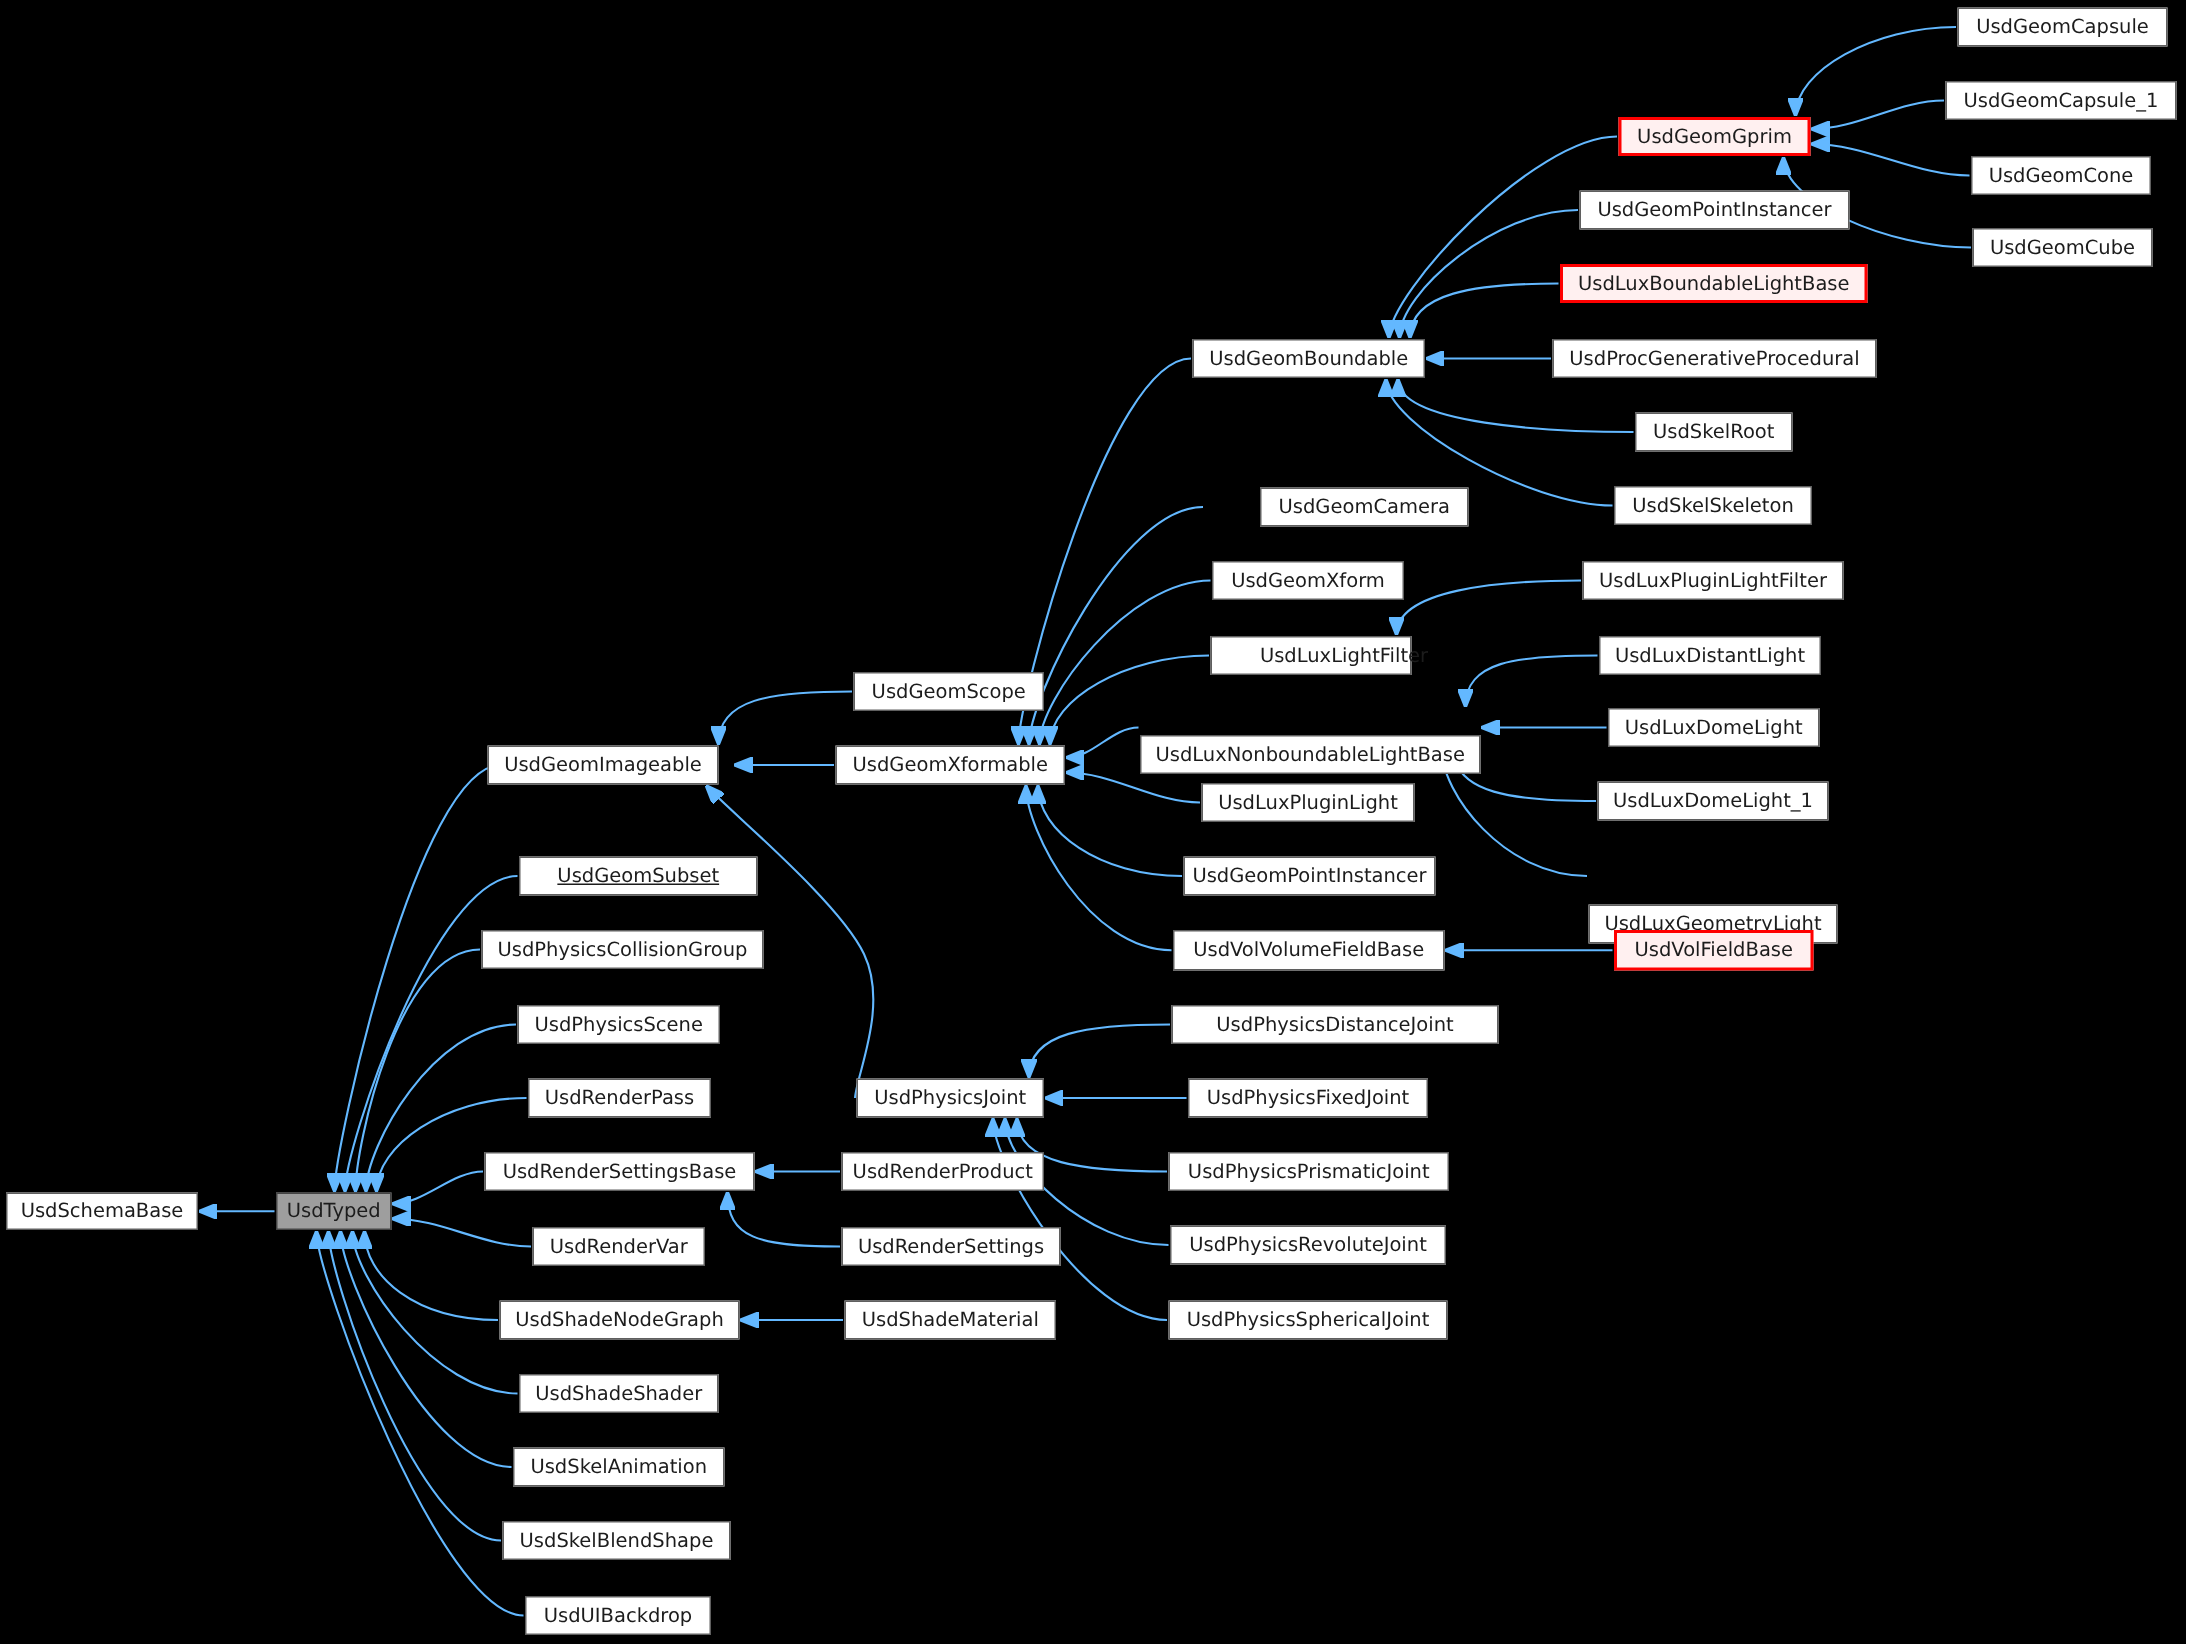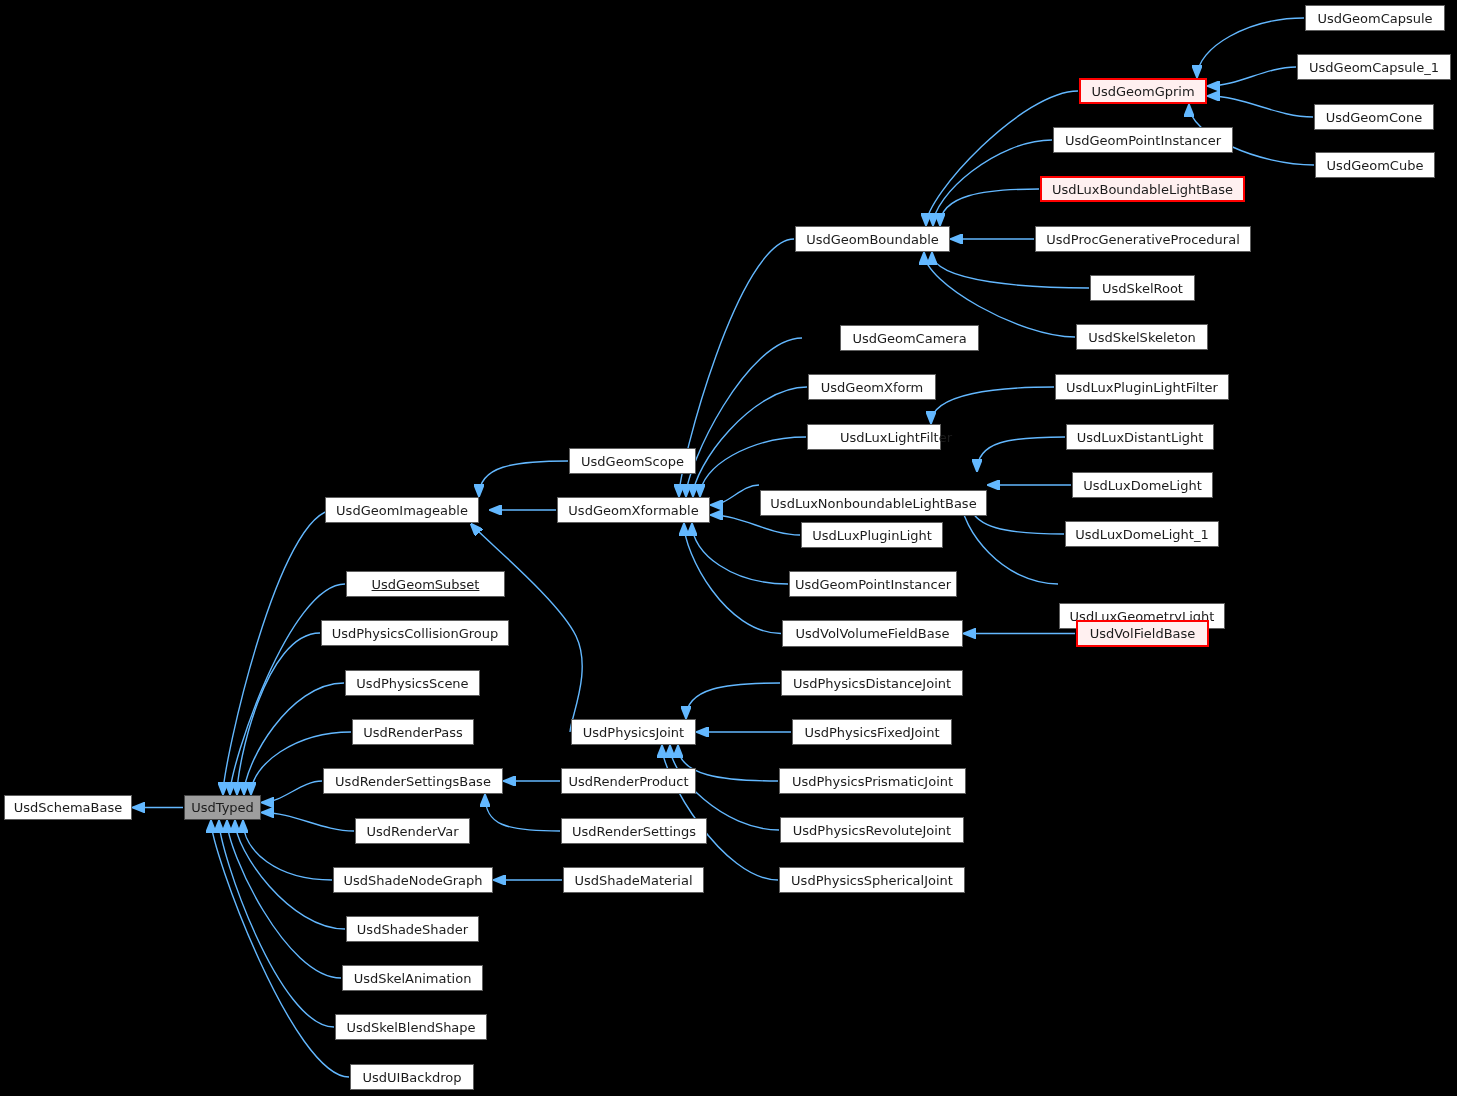--- a/index.html
+++ b/index.html
@@ -109,21 +109,21 @@
       <div class="node normal" style="left: 561px; top: 818px; width: 146px; height: 26px;">UsdRenderSettings</div>
       <div class="node normal" style="left: 563px; top: 867px; width: 141px; height: 26px;">UsdShadeMaterial</div>
       <div class="node normal" style="left: 795px; top: 226px; width: 155px; height: 26px;">UsdGeomBoundable</div>
       <div class="node normal" style="left: 840px; top: 325px; width: 139px; height: 26px;">UsdGeomCamera</div>
       <div class="node normal" style="left: 808px; top: 374px; width: 128px; height: 26px;">UsdGeomXform</div>
       <div class="node normal" style="left: 807px; top: 424px; width: 134px; height: 26px; padding-left: 44px;">UsdLuxLightFilter</div>
       <div class="node normal" style="left: 760px; top: 472px; width: 227px; height: 26px; margin-top: 18px;">UsdLuxNonboundableLightBase</div>
       <div class="node normal" style="left: 801px; top: 522px; width: 142px; height: 26px;">UsdLuxPluginLight</div>
       <div class="node normal" style="left: 789px; top: 571px; width: 168px; height: 26px;">UsdGeomPointInstancer</div>
       <div class="node normal" style="left: 782px; top: 620px; width: 181px; height: 27px;">UsdVolVolumeFieldBase</div>
-      <div class="node normal" style="left: 781px; top: 670px; width: 182px; height: 26px;">UsdPhysicsDistanceJoint</div>
+      <div class="node normal" style="left: 781px; top: 670px; width: 218px; height: 26px;">UsdPhysicsDistanceJoint</div>
       <div class="node normal" style="left: 792px; top: 719px; width: 160px; height: 26px;">UsdPhysicsFixedJoint</div>
       <div class="node normal" style="left: 779px; top: 768px; width: 187px; height: 26px;">UsdPhysicsPrismaticJoint</div>
       <div class="node normal" style="left: 780px; top: 817px; width: 184px; height: 26px;">UsdPhysicsRevoluteJoint</div>
       <div class="node normal" style="left: 779px; top: 867px; width: 186px; height: 26px;">UsdPhysicsSphericalJoint</div>
       <div class="node flagged" style="left: 1079px; top: 78px; width: 128px; height: 26px;">UsdGeomGprim</div>
       <div class="node normal" style="left: 1053px; top: 127px; width: 180px; height: 26px;">UsdGeomPointInstancer</div>
       <div class="node flagged" style="left: 1040px; top: 176px; width: 205px; height: 26px; text-align: center;">UsdLuxBoundableLightBase</div>
       <div class="node normal" style="left: 1035px; top: 226px; width: 216px; height: 26px;">UsdProcGenerativeProcedural</div>
       <div class="node normal" style="left: 1090px; top: 275px; width: 105px; height: 26px;">UsdSkelRoot</div>
       <div class="node normal" style="left: 1076px; top: 324px; width: 132px; height: 26px;">UsdSkelSkeleton</div>

